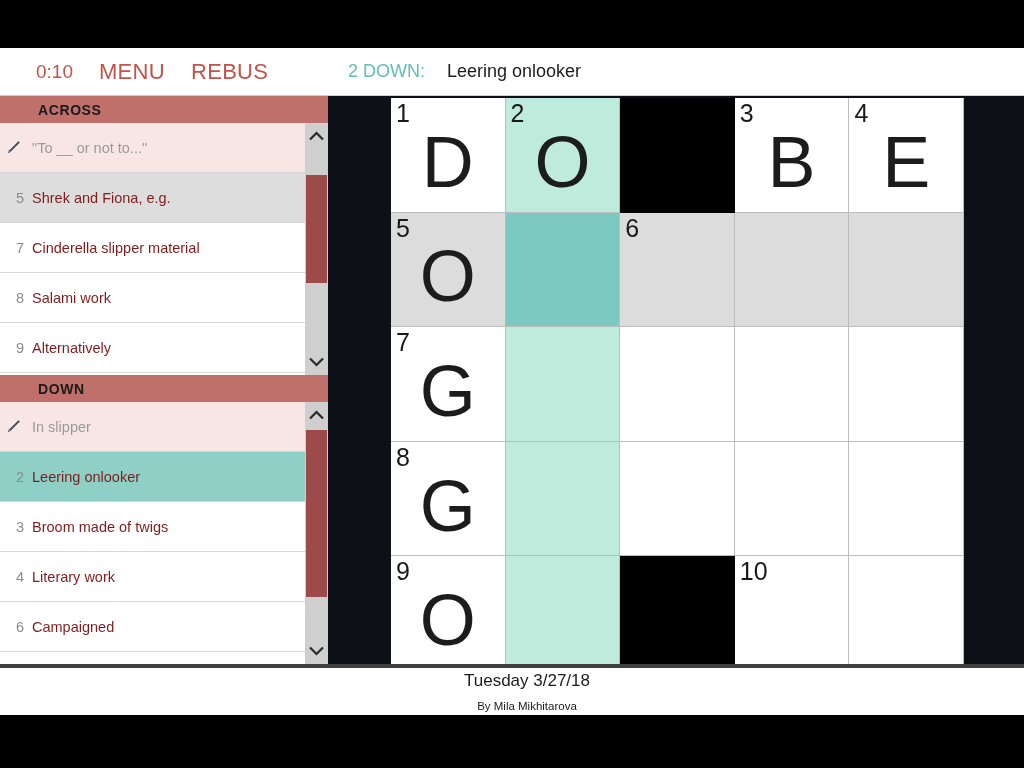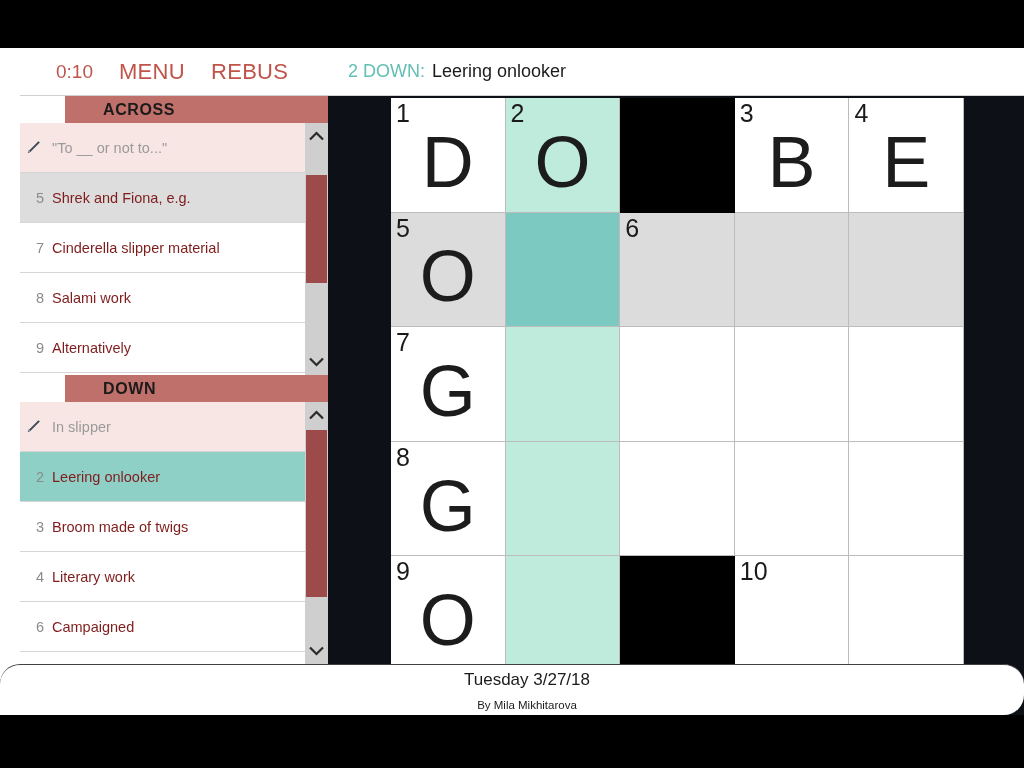--- a/index.html
+++ b/index.html
@@ -12,43 +12,43 @@
     position: absolute; left: 0; top: 48px;
     width: 1024px; height: 667px;
     background: #0e1018;
   }
 
   
   #left-panel {
     position: absolute; left: 0; top: 0;
     width: 328px; height: 667px;
     background: #ffffff;
-    display: flex; flex-direction: column; padding-left: 20px;
+    display: flex; flex-direction: column;
   }
   #toolbar {
     height: 48px; min-height: 48px;
     background: #fff;
     display: flex; align-items: center;
     gap: 26px; padding-left: 36px;
     border-bottom: 1px solid #cfcfcf;
   }
   .tool-btn {
     color: #c0544b; font-size: 22px; letter-spacing: .3px;
     background: none; border: none; cursor: pointer;
     font-family: "Liberation Sans", sans-serif;
     white-space: nowrap;
   }
   #timer { color: #c0544b; font-size: 19px; }
 
   .clue-section { display: flex; flex-direction: column; overflow: hidden; }
   .section-hdr {
     background: #c0706a; color: #1a1a1a;
-    font-size: 16px; font-weight: bold; letter-spacing: .6px;
+    font-size: 14px; font-weight: bold; letter-spacing: .6px;
     height: 27px; min-height: 27px;
-    display: flex; align-items: center; padding-left: 38px; margin-left: 45px;
+    display: flex; align-items: center; padding-left: 38px;
   }
   .list-wrap { position: relative; flex: 1; overflow: hidden; }
   .clue-list { position: absolute; left: 0; top: 0; width: 305px; }
   .clue-row {
     height: 50px;
     display: flex; align-items: center;
     border-bottom: 1px solid #d6d6d6;
     background: #fff; cursor: pointer;
     padding-right: 6px;
   }
@@ -97,21 +97,21 @@
   
   #right-panel {
     position: absolute; left: 328px; top: 0;
     width: 696px; height: 667px; background: #0e1018;
   }
   #clue-bar {
     position: absolute; left: 0; top: 0; width: 696px; height: 48px;
     background: #fff; display: flex; align-items: center;
     padding-left: 20px; border-bottom: 1px solid #d2d2d2;
   }
-  #clue-bar-label { color: #63bfb5; font-size: 18px; margin-right: 7px; }
+  #clue-bar-label { color: #63bfb5; font-size: 18px; margin-right: 22px; }
   #clue-bar-text  { color: #1c1c1c; font-size: 18px; }
 
   #grid {
     position: absolute; left: 61px; top: 50px;
     width: 573px; height: 573px;
     display: grid;
     grid-template-columns: repeat(5, 114.6px);
     grid-auto-rows: 114.6px;
     background: #0e1018;
     border-left: 2px solid #0e1018;
@@ -135,25 +135,24 @@
     position: absolute; left: 0; top: 0; right: 0; bottom: 0;
     display: flex; align-items: center; justify-content: center;
     font-size: 72px; color: #1c1c1c; font-weight: 500;
     padding-top: 14px;
     font-family: "Liberation Sans", sans-serif;
   }
 
   #footer {
     position: absolute; left: -328px; top: 616px;
     width: 1024px; height: 51px; background: #fff;
-    border-top: 1px solid #404040;
+    border-top: 4px solid #404040;
     display: flex; flex-direction: column;
     align-items: center; justify-content: center;
     padding-left: 30px;
-    border-radius: 20px;
   }
   #puzzle-date   { font-size: 17px; color: #1c1c1c; }
   #puzzle-author { font-size: 11.5px; color: #1c1c1c; margin-top: 9px; }
 </style>
 </head>
 <body>
 
 <div id="app">
 
   <div id="left-panel">

